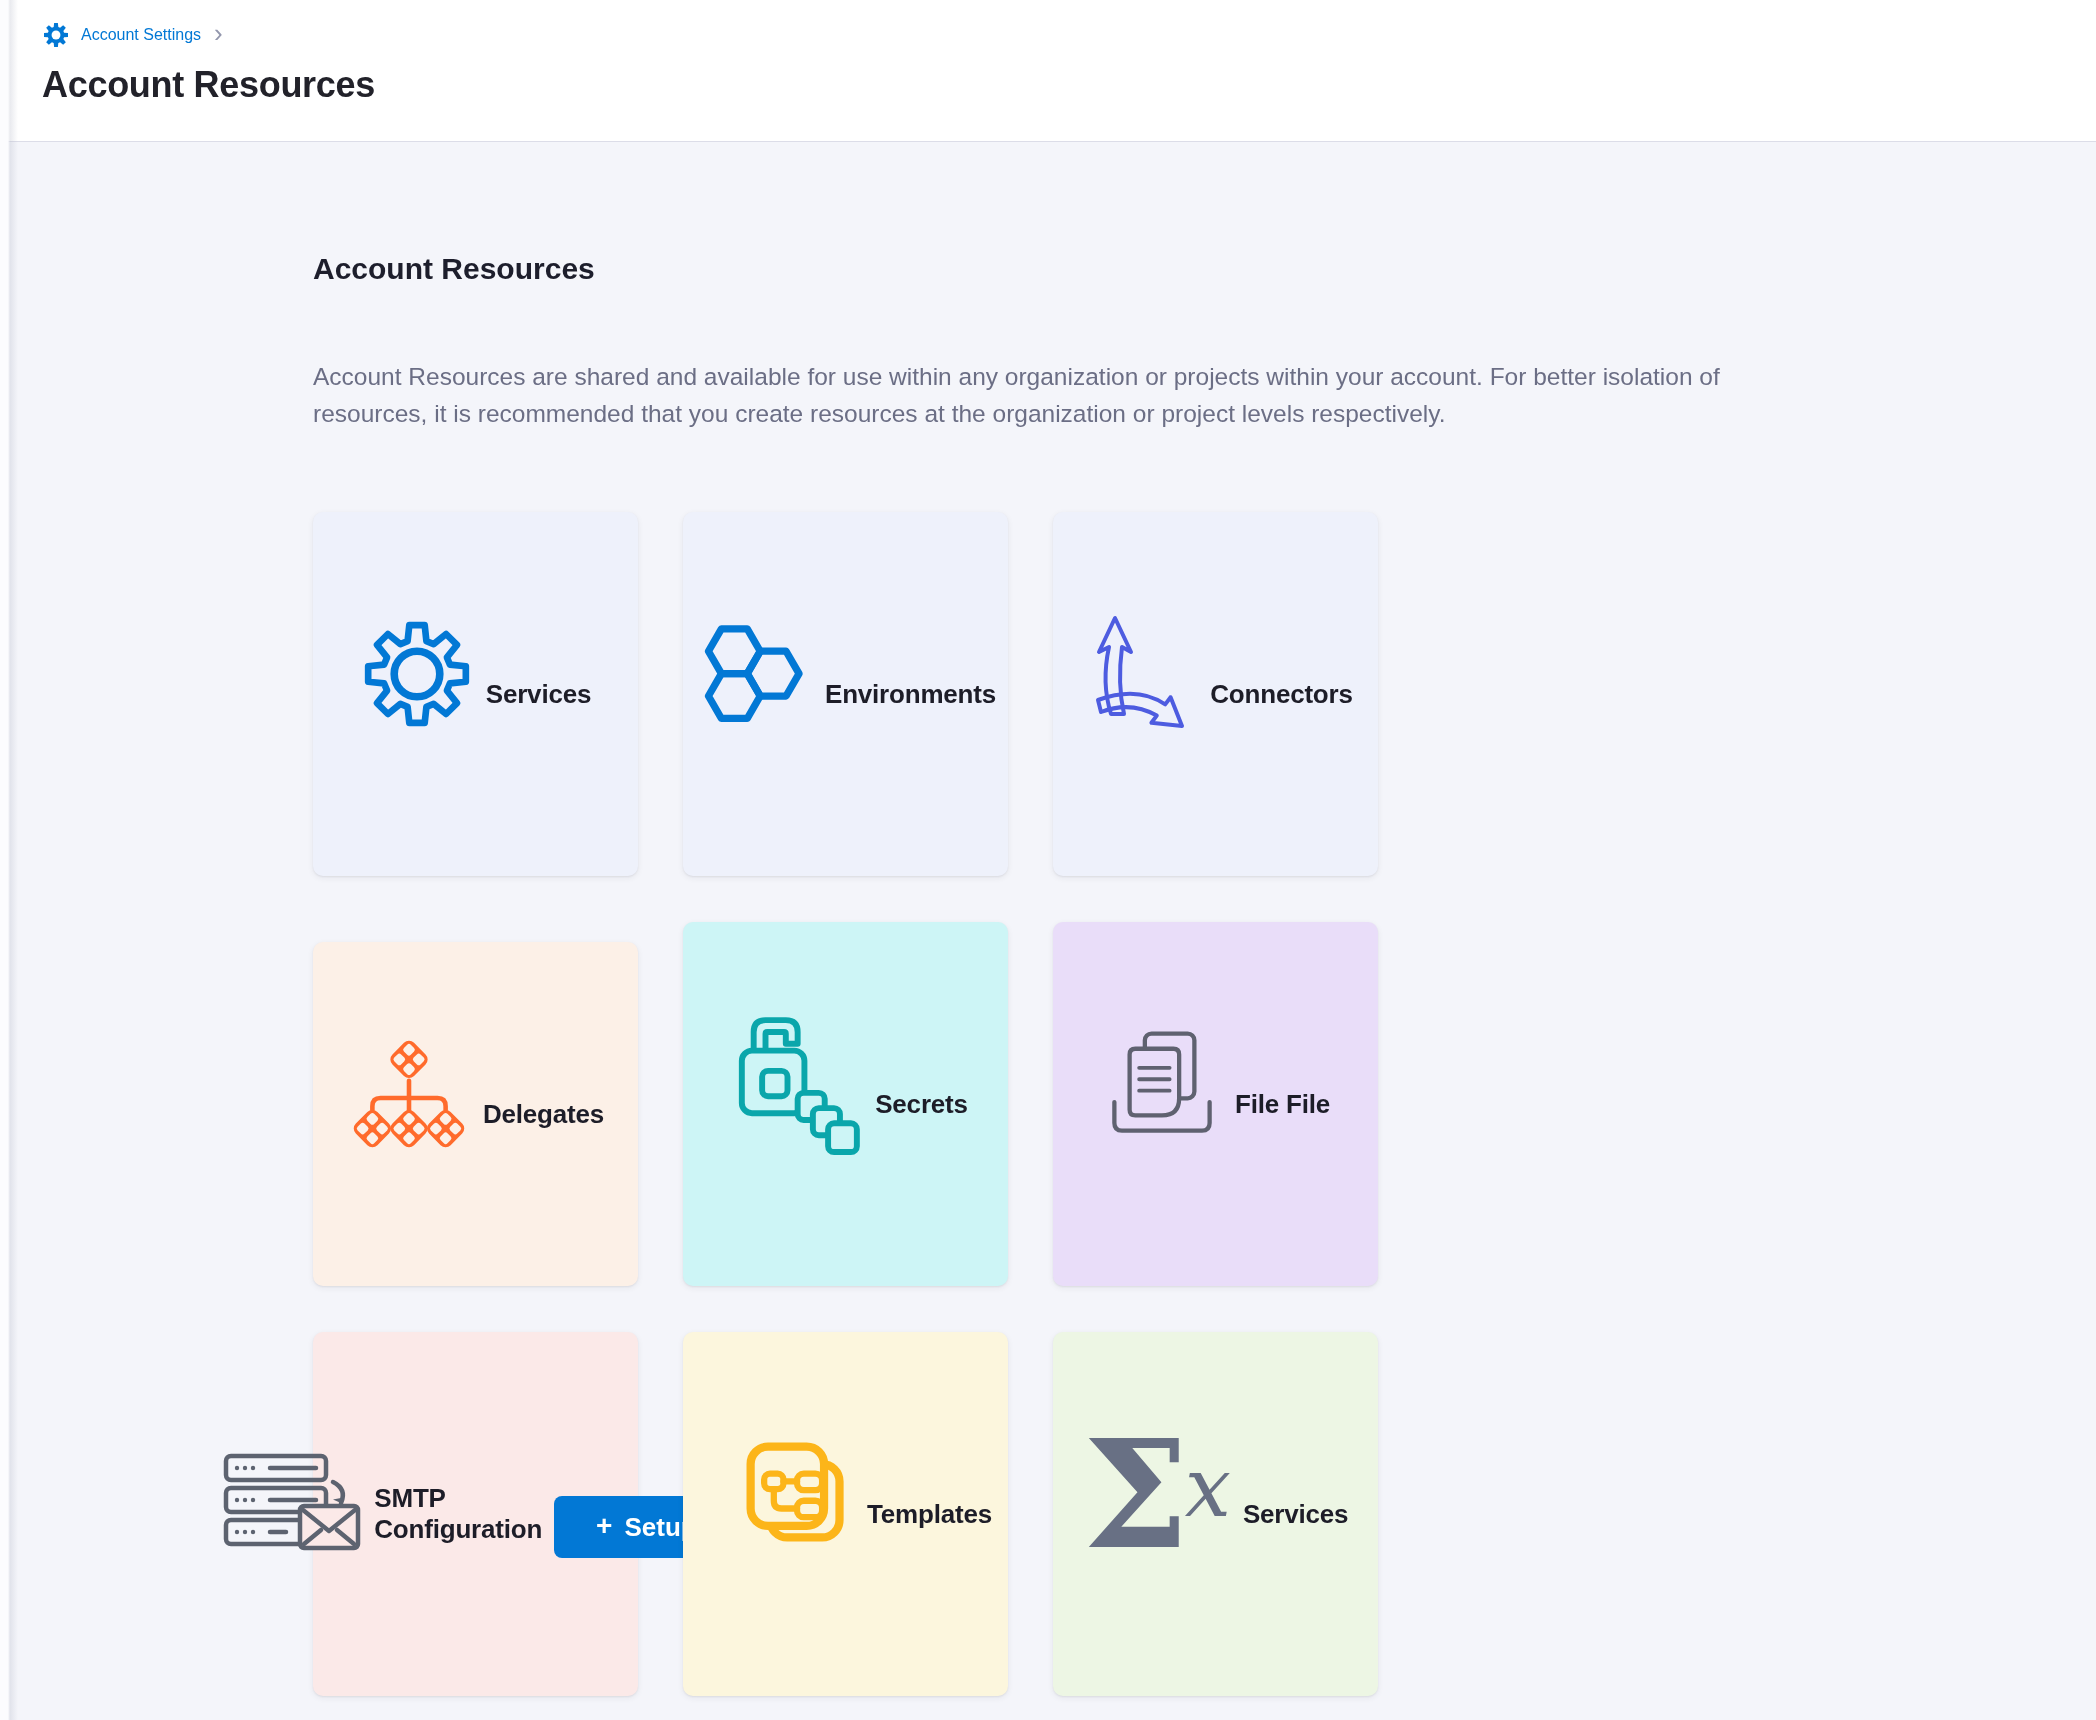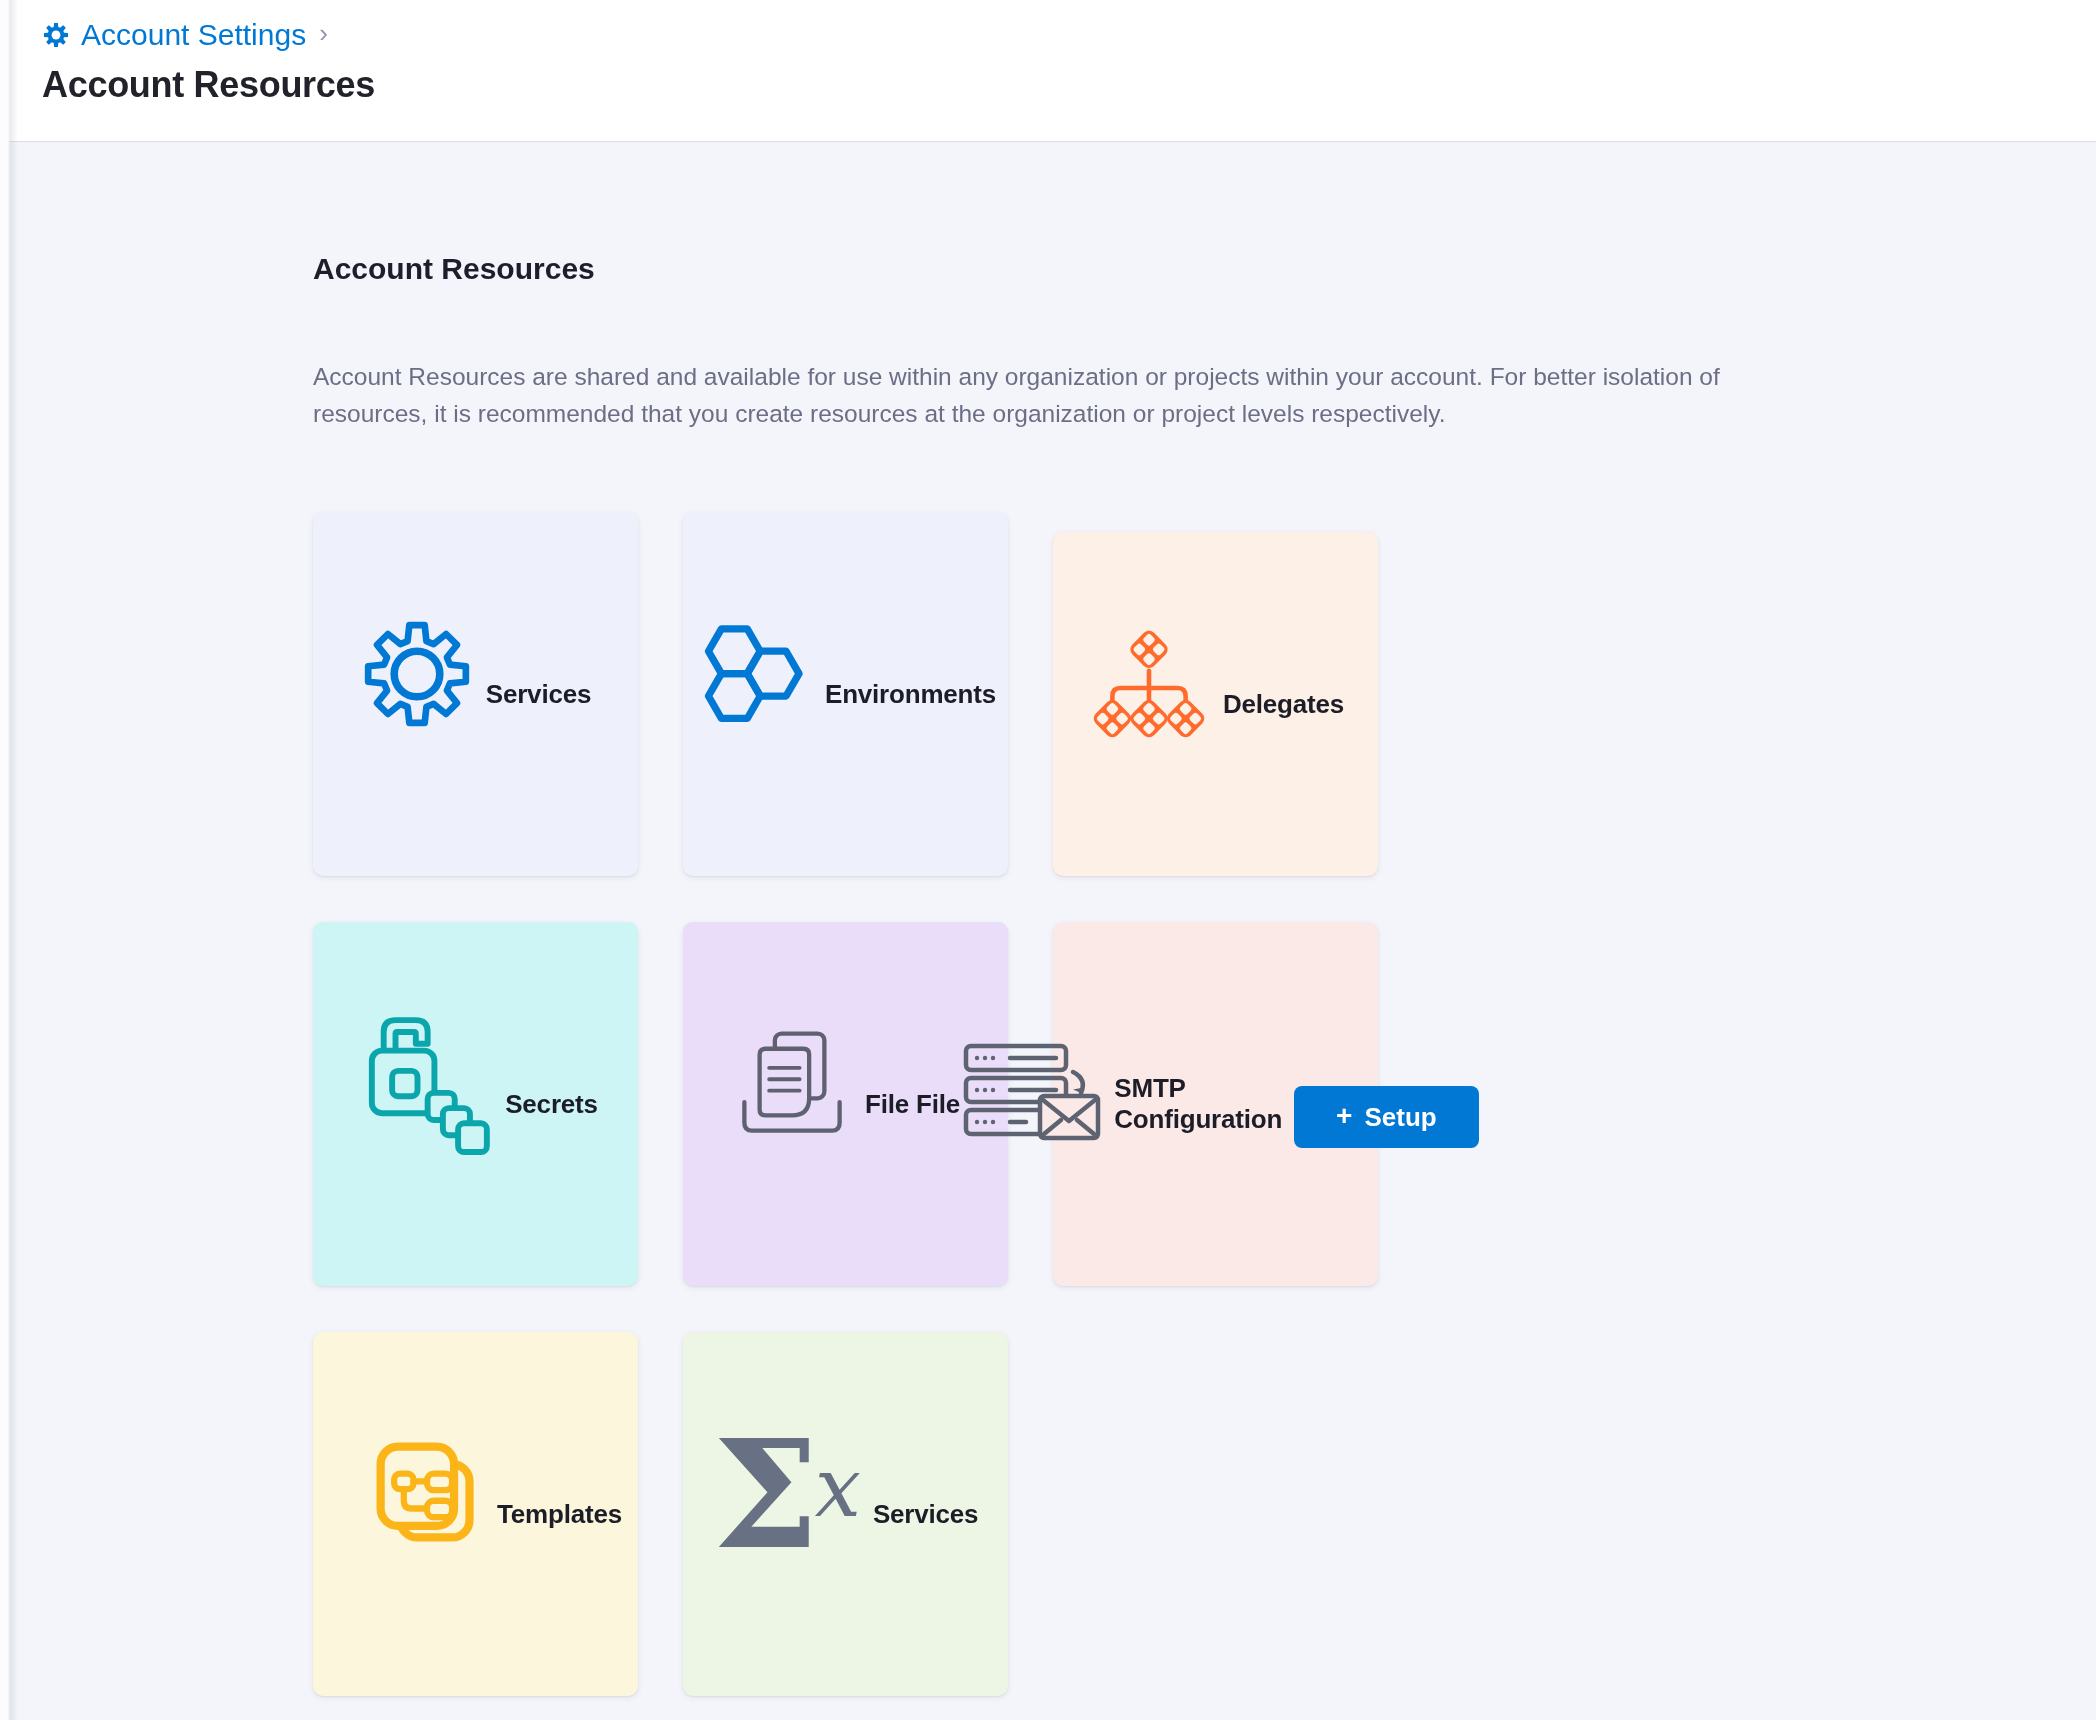--- a/index.html
+++ b/index.html
@@ -17,21 +17,21 @@
     z-index:10; pointer-events:none;
   }
   
   .header {
     background:#ffffff; height:142px;
     border-bottom:1px solid #dcdde8;
     padding:18px 0 0 42px;
   }
   .breadcrumb { display:flex; align-items:center; gap:11px; height:34px; }
   .breadcrumb a {
-    color:#0278d5; text-decoration:none; font-size:30px; font-weight:500;
+    color:#0278d5; text-decoration:none; font-size:16px; font-weight:500;
     display:flex; align-items:center; gap:11px; cursor:pointer;
   }
   .crumb-sep { color:#9397ad; font-size:26px; font-weight:400; margin-left:2px; transform:translateY(-2px); }
   .page-title { margin-top:12px; font-size:36px; font-weight:700; color:#22222a; letter-spacing:-0.3px; }
   
   .main { padding:110px 0 0 313px; }
   .section-heading { font-size:30px; font-weight:600; color:#1d1e2c; }
   .section-desc {
     margin-top:72px; max-width:1475px;
     font-size:24.5px; line-height:37px; color:#6b6e85; font-weight:400;
@@ -109,20 +109,29 @@
       <div class="icon-wrap">
         <svg width="118" height="108" viewBox="0 0 114 104" fill="none" stroke="currentColor" stroke-width="7" stroke-linejoin="round">
           <path d="M63,30 L50.5,51.65 L25.5,51.65 L13,30 L25.5,8.35 L50.5,8.35 Z"></path>
           <path d="M63,73.3 L50.5,94.95 L25.5,94.95 L13,73.3 L25.5,51.65 L50.5,51.65 Z"></path>
           <path d="M100.5,51.65 L88,73.3 L63,73.3 L50.5,51.65 L63,30 L88,30 Z"></path>
         </svg>
       </div>
       <div class="card-label">Environments</div>
     </div>
 
+    <div class="card" style="--card-bg: #eef1fb; color: rgb(77, 92, 224);">
+      <div class="icon-wrap">
+        <svg width="120" height="124" viewBox="0 0 120 124" fill="none" stroke="currentColor" stroke-width="4" stroke-linejoin="round" stroke-linecap="round">
+          <path d="M37,6 L21,40 L31,35 C26,58 26,80 33,102 L46,102 C41,80 41,58 44,35 L53,40 Z"></path>
+          <path d="M104,114 L92.6,85.2 L87.2,92.4 C66,78 42,80 20,88 L23,100 C44,92 62,94 78.8,103.6 L73.4,110.8 Z"></path>
+        </svg>
+      </div>
+      <div class="card-label">Connectors</div>
+    </div>
 
     <div class="card" style="--card-bg: #fcf0e7; color: rgb(255, 107, 44); margin-top: 20px;">
       <div class="icon-wrap">
         <svg width="124" height="118" viewBox="0 0 120 116">
           <g fill="none" stroke="currentColor" stroke-width="4.5" stroke-linecap="round">
             <path d="M60,45 L60,74"></path>
             <path d="M24,74 L24,70 Q24,62 32,62 L88,62 Q96,62 96,70 L96,74"></path>
           </g>
           <g>
             <g transform="translate(60,24) rotate(45)">

